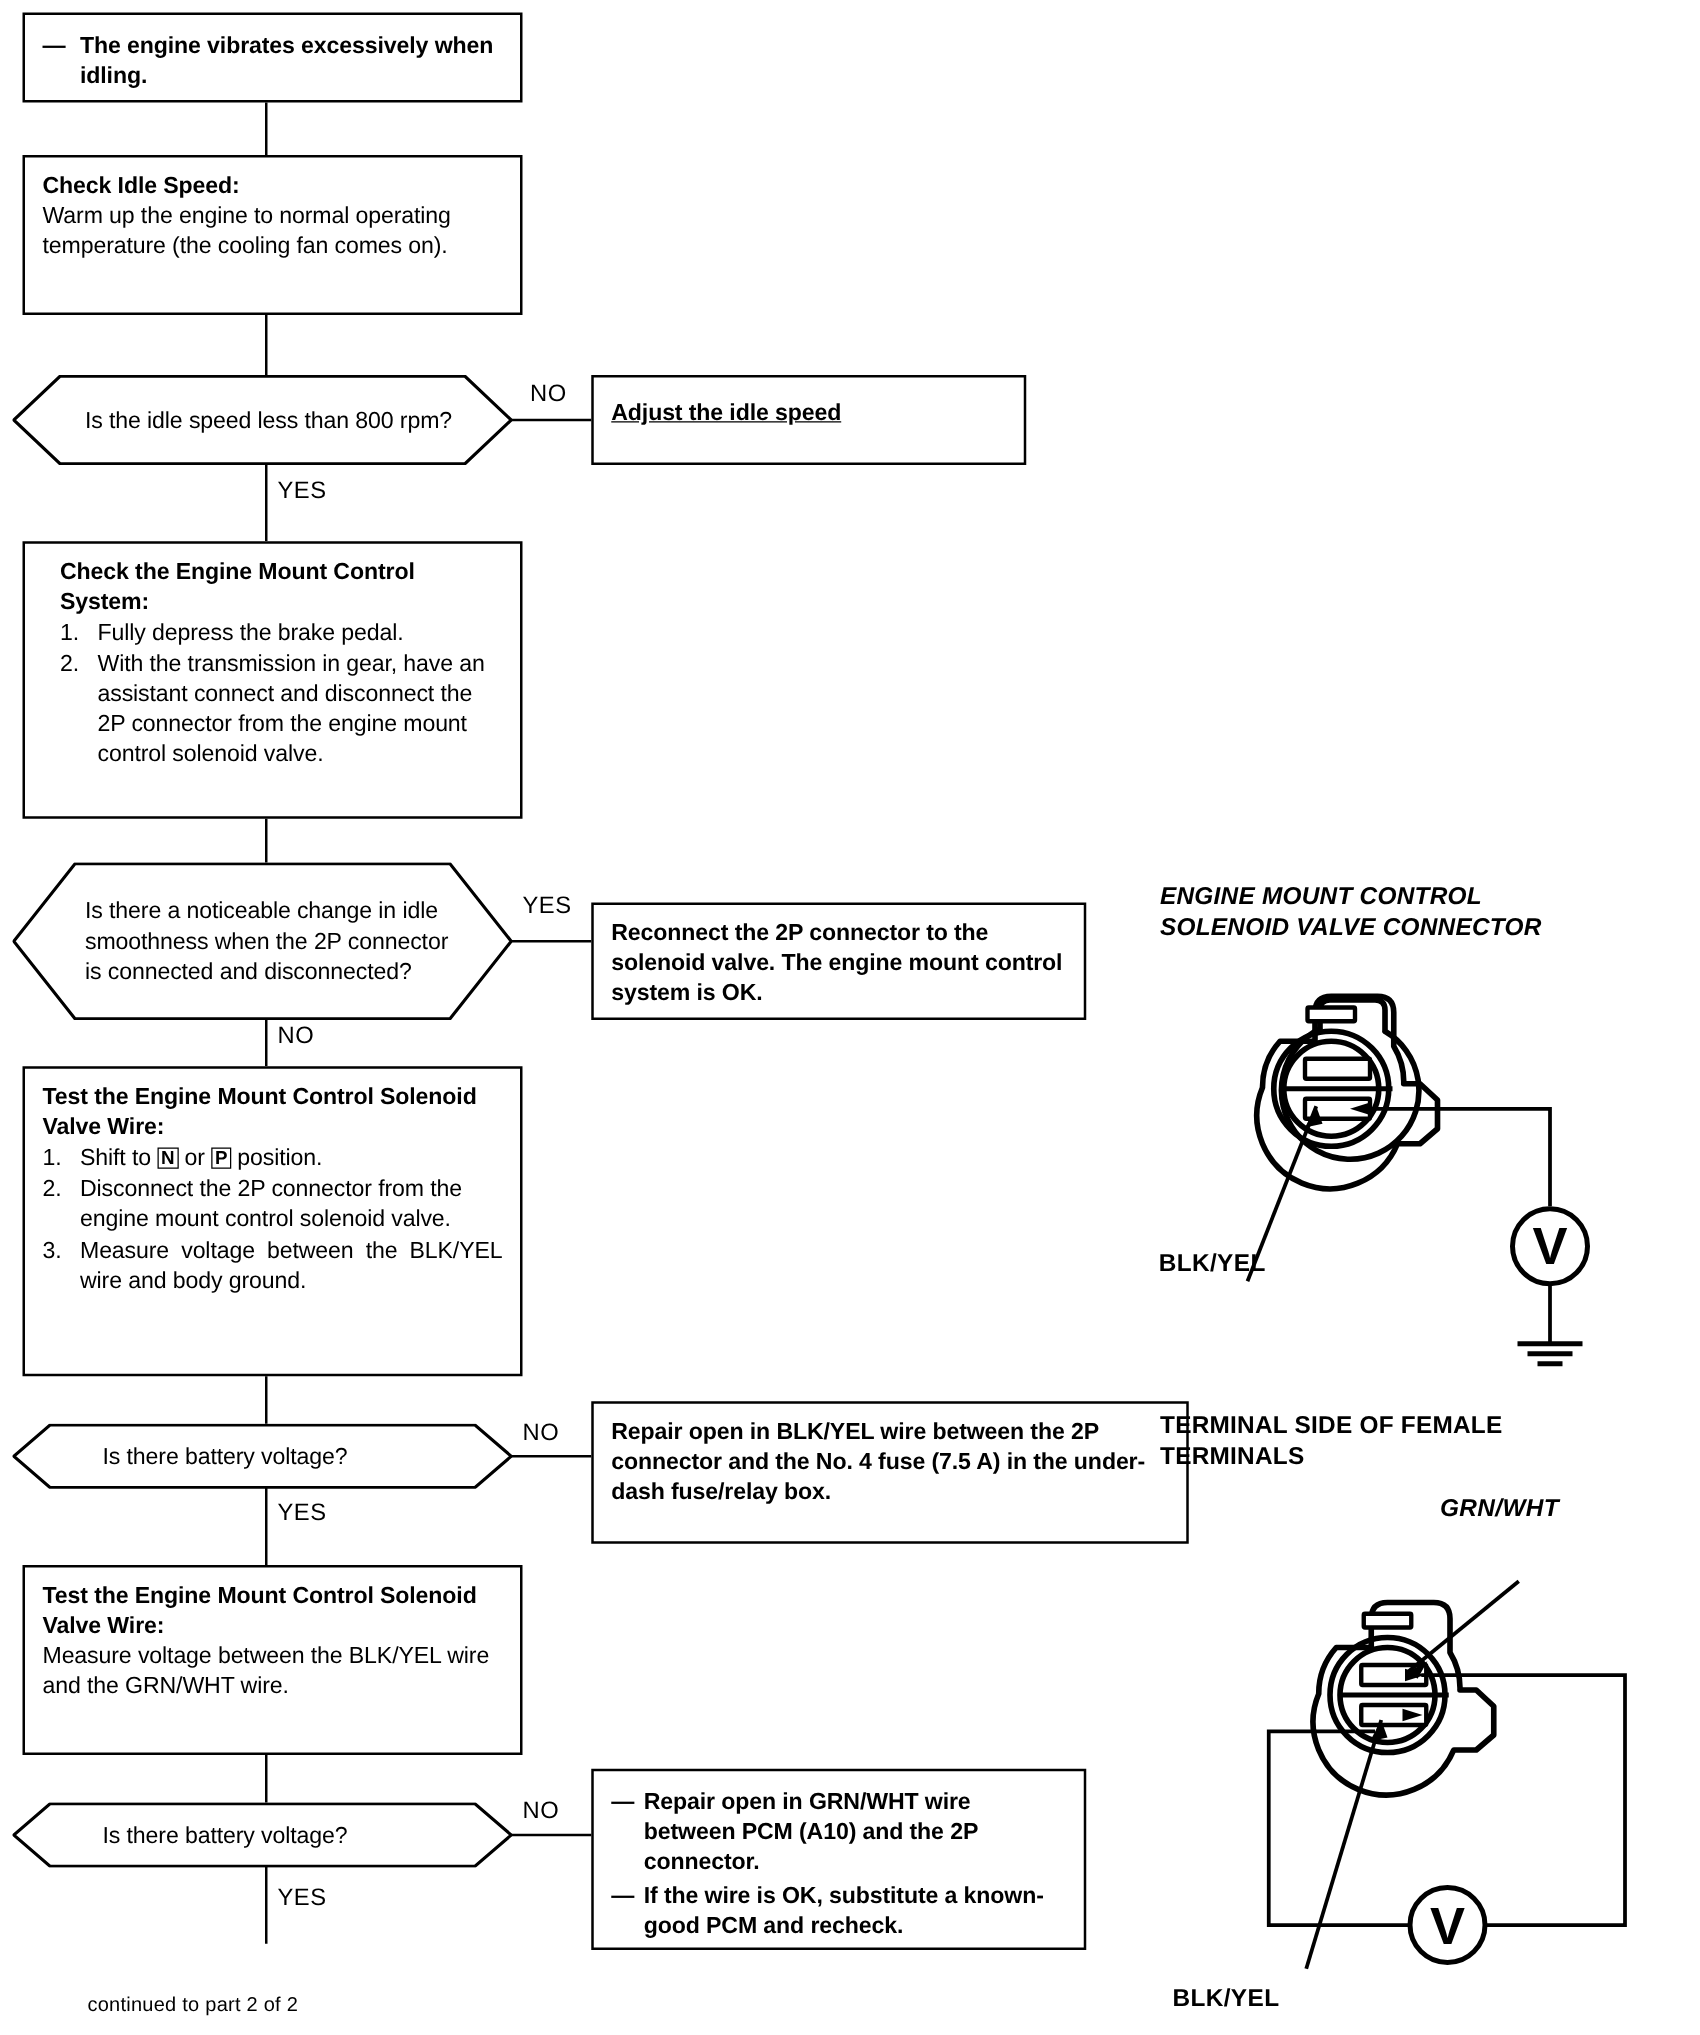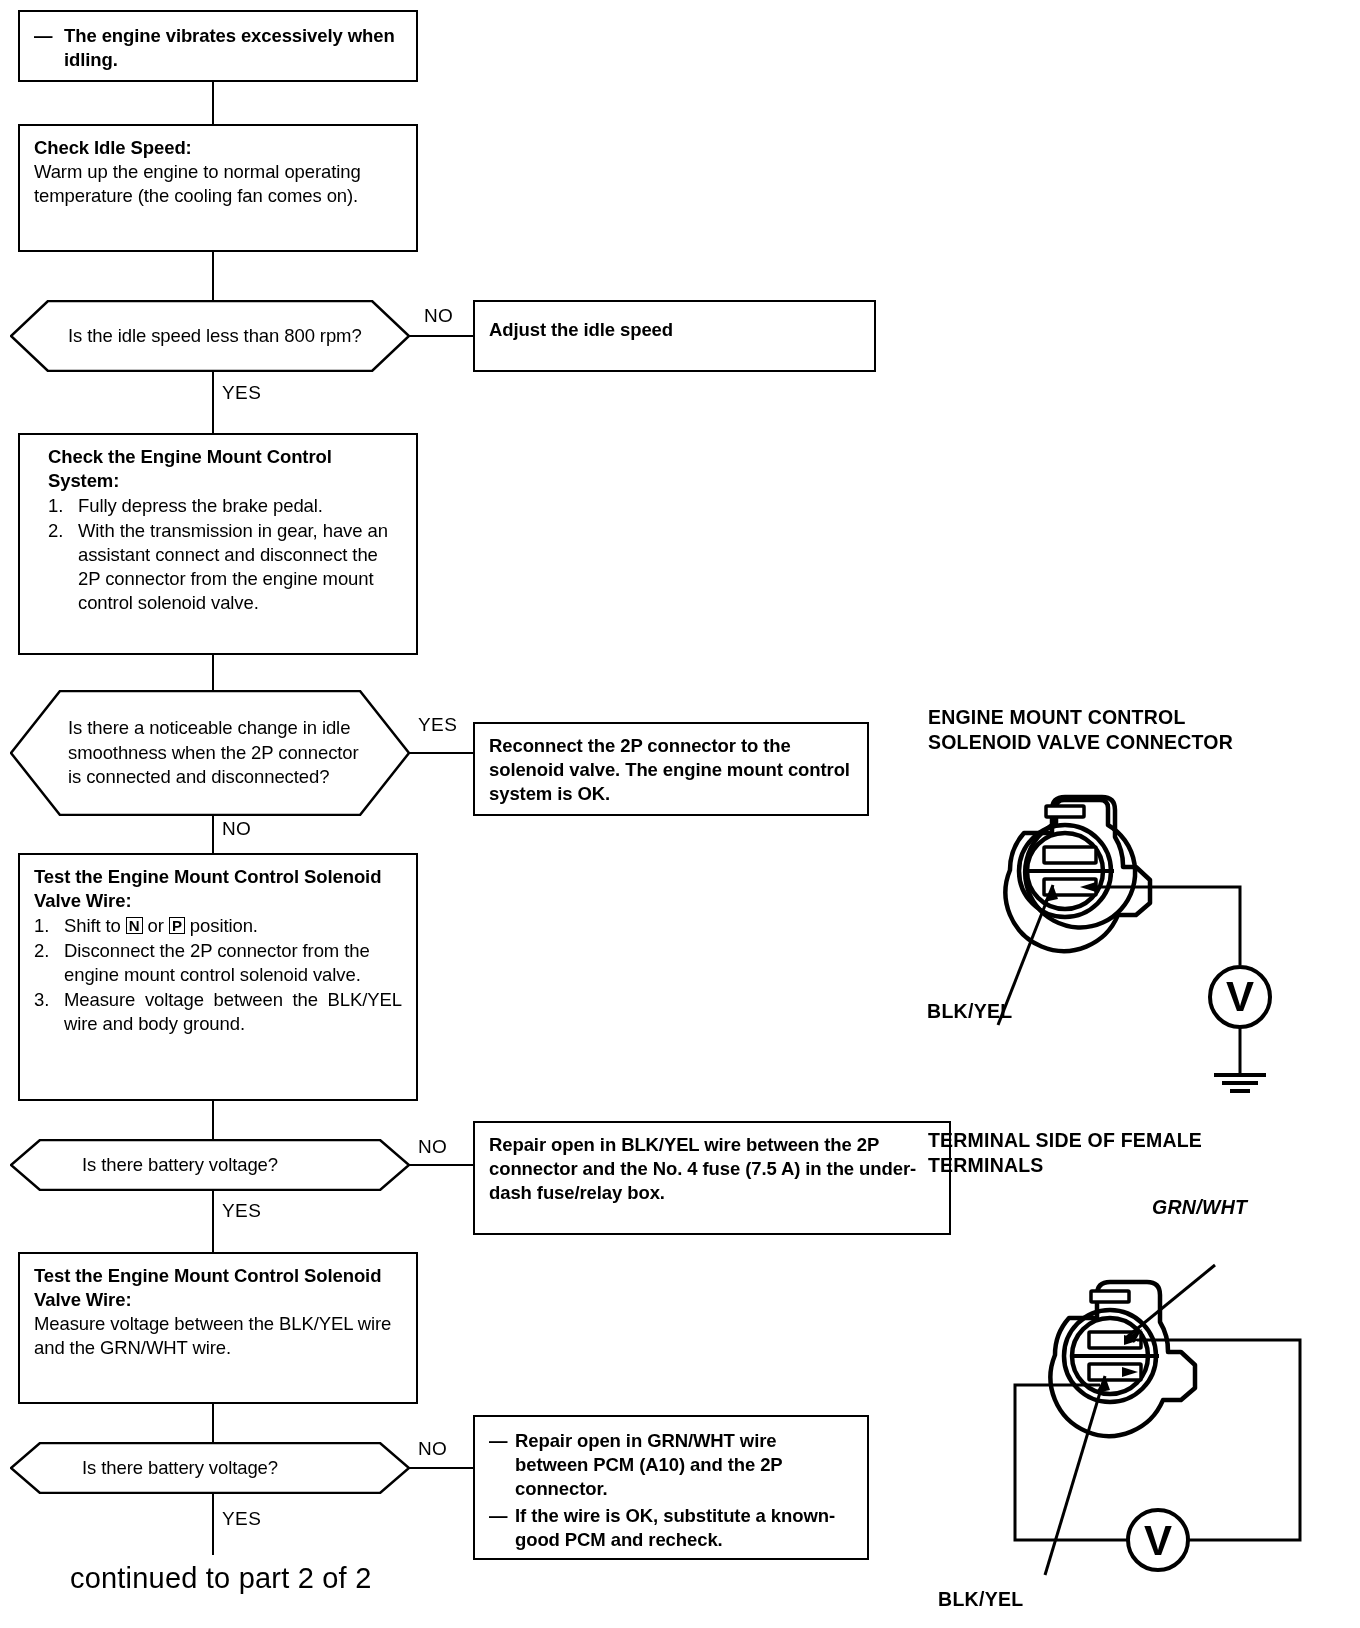--- a/index.html
+++ b/index.html
@@ -138,21 +138,21 @@
   <div class="hex" style="left:10px; top:300px; width:400px; height:72px;">
     <svg width="400" height="72" viewBox="0 0 400 72">
       <polygon points="38,1 362,1 399,36 362,71 38,71 1,36" fill="#fff" stroke="#000" stroke-width="2.5"></polygon>
     </svg>
     <div class="hex-txt">Is the idle speed less than 800 rpm?</div>
   </div>
 
   <div class="line-h" style="left:409px; top:335px; width:65px;"></div>
   <div class="lbl" style="left:424px; top:305px;">NO</div>
 
-  <div class="box bold" style="left:473px; top:300px; width:403px; height:72px; padding-top:16px;">
+  <div class="box bold" style="left:473px; top:300px; width:348px; height:72px; padding-top:16px;text-decoration:underline;">
     <span>Adjust the idle speed</span>
   </div>
 
   <div class="line-v" style="left:212px; top:371px; height:62px;"></div>
   <div class="lbl" style="left:222px; top:382px;">YES</div>
 
   <div class="box" style="left:18px; top:433px; width:400px; height:222px;padding-left:28px;">
     <span class="hdg">Check the Engine Mount Control System:</span>
     <ul class="steps">
       <li>
@@ -247,23 +247,23 @@
       </li>
       <li>
         <span class="dsh">—</span>
         <span>If the wire is OK, substitute a known-good PCM and recheck.</span>
       </li>
     </ul>
   </div>
 
   <div class="line-v" style="left:212px; top:1493px; height:62px; width:1.5px;"></div>
   <div class="lbl" style="left:222px; top:1508px;">YES</div>
-  <div style="position:absolute; left:70px; top:1562px; font-size:29px; letter-spacing:0.2px;">continued to part 2 of 2</div>
-
-  <div class="illus-title" style="left:928px; top:705px;">
+  <div style="position:absolute; left:70px; top:1596px; font-size:16px; letter-spacing:0.2px;">continued to part 2 of 2</div>
+
+  <div class="illus-title" style="left:928px; top:705px;font-style:italic;">
     <div>ENGINE MOUNT CONTROL</div>
     <div>SOLENOID VALVE CONNECTOR</div>
   </div>
 
   <svg class="art" style="left:940px; top:775px;" width="400" height="330" viewBox="0 0 400 330">
     <g fill="none" stroke="#000" stroke-width="4.5" stroke-linejoin="round" stroke-linecap="round">
 
       <path d="M 116 48
                L 116 33 Q 116 25 124 25
                L 160 25 Q 168 25 168 33

